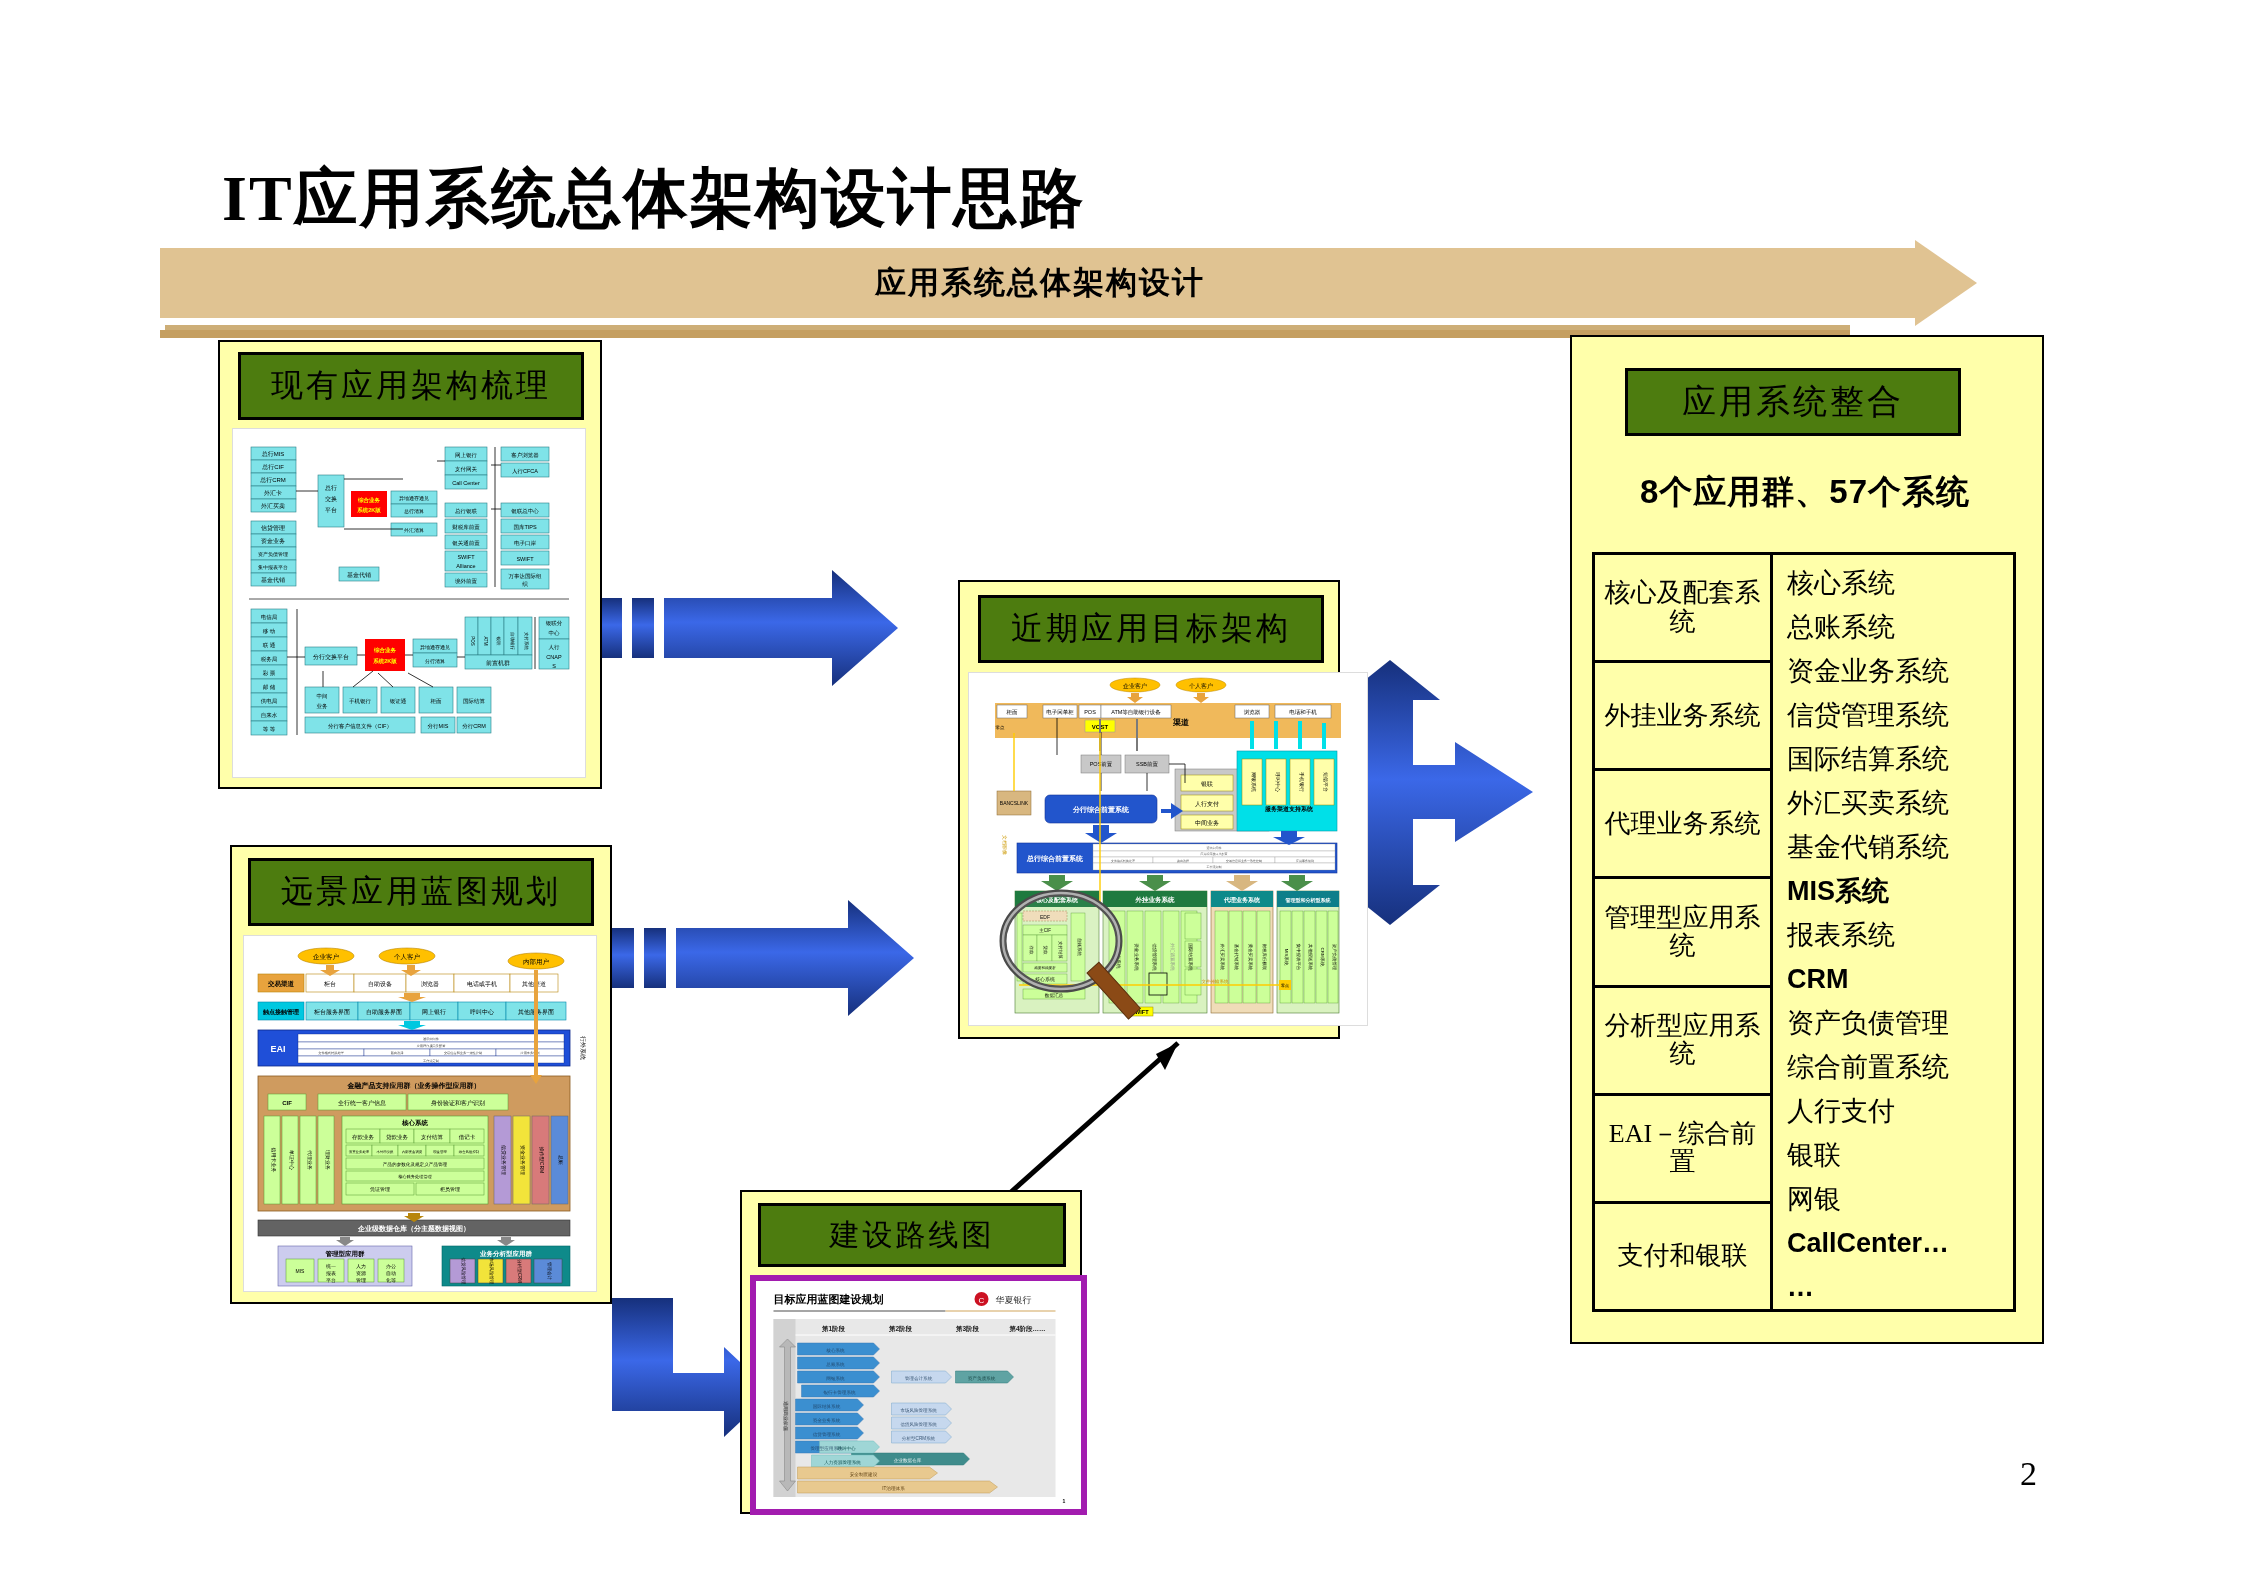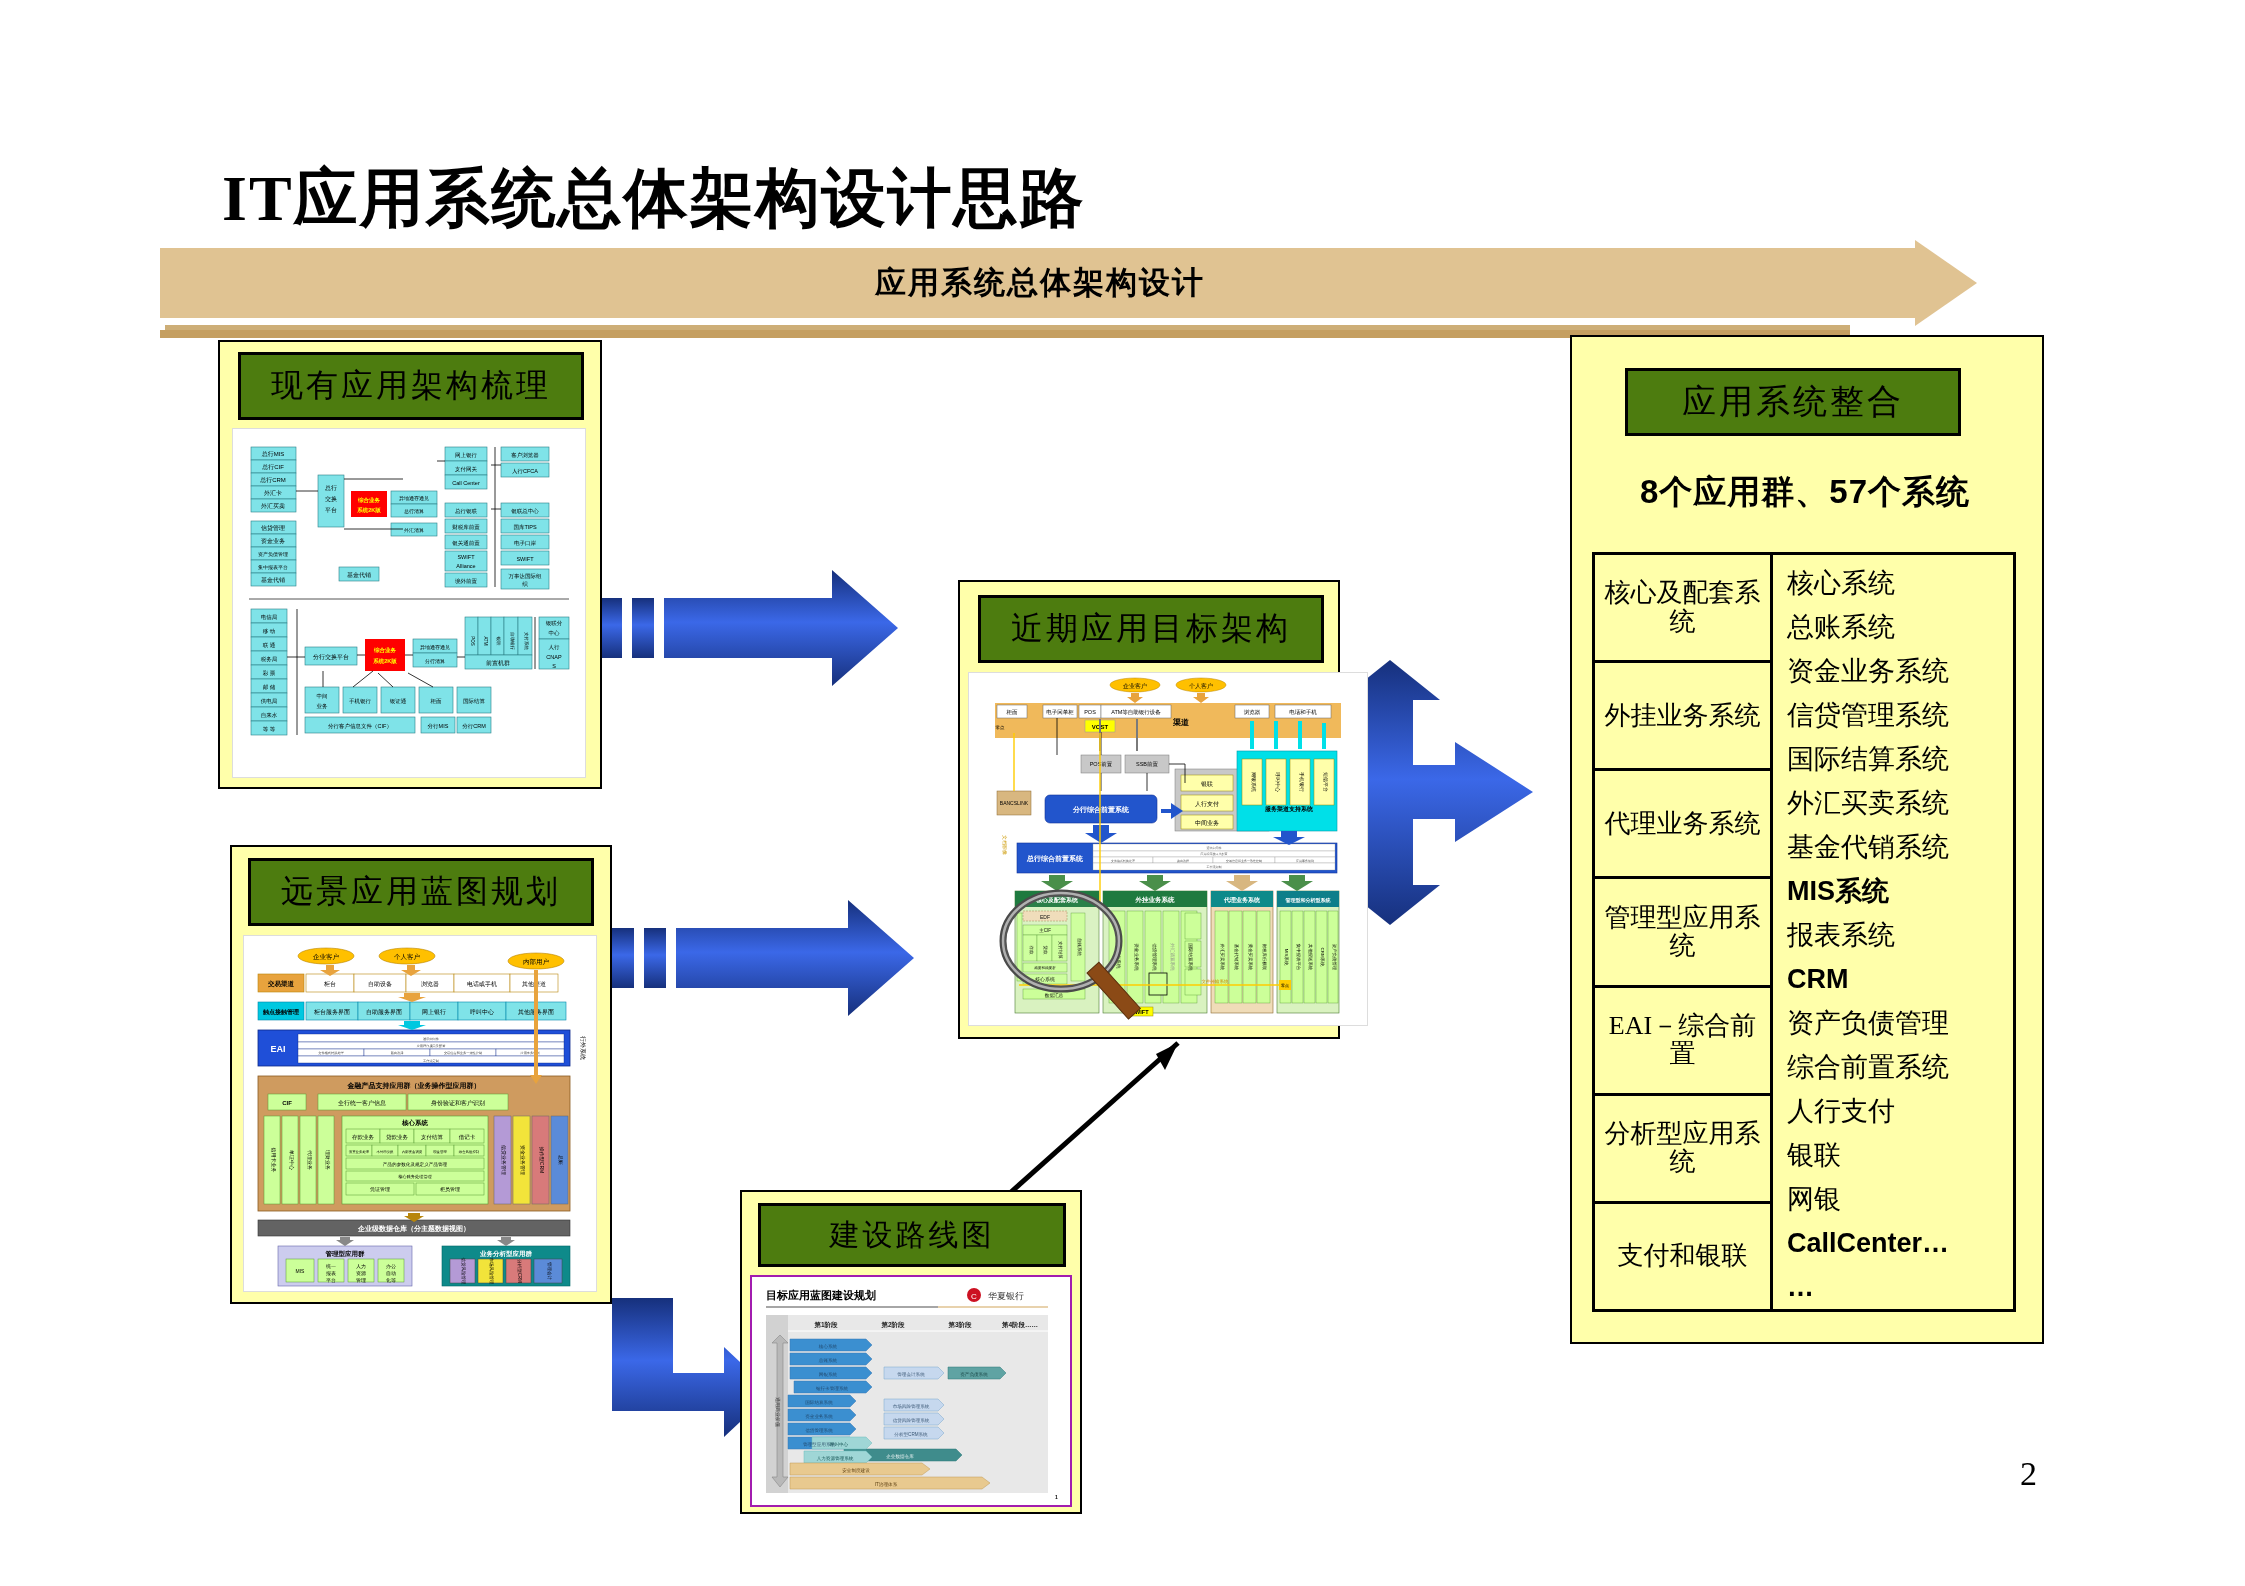--- a/index.html
+++ b/index.html
@@ -87,21 +87,21 @@
   #lb-thumb{position:absolute;left:243px;top:935px;width:352px;height:355px;background:#0f766e;border:1px solid #ddd;}
 
   
   #panel-mid{left:958px;top:580px;width:378px;height:455px;}
   #mid-title{left:978px;top:595px;width:340px;height:62px;font-size:32px;}
   #mid-thumb{position:absolute;left:968px;top:672px;width:358px;height:352px;background:#fff;border:1px solid #ddd;padding-left:40px;}
 
   
   #panel-rm{left:740px;top:1190px;width:338px;height:320px;}
   #rm-title{left:758px;top:1203px;width:302px;height:58px;font-size:30px;}
-  #rm-thumb{position:absolute;left:750px;top:1275px;width:318px;height:228px;background:#fff;border:2px solid #a21caf;}
+  #rm-thumb{position:absolute;left:750px;top:1275px;width:318px;height:228px;background:#fff;border:6px solid #a21caf;padding-left:7px;}
 
   
   .arrow-svg{position:absolute;}
 
   
   .mini{position:absolute;left:0;top:0;width:100%;height:100%;}
 
   .page-num{
     position:absolute;left:2020px;top:1455px;font-size:34px;color:#000;
     font-family:"Liberation Serif","DejaVu Serif",serif;
@@ -914,22 +914,22 @@
   <div class="ypanel" id="panel-right"></div>
   <div class="ptitle" id="right-title">应用系统整合</div>
   <div class="count-line">8个应用群、57个系统</div>
 
   <div class="itable">
     <div class="col-groups">
       <div class="grp">核心及配套系统</div>
       <div class="grp">外挂业务系统</div>
       <div class="grp">代理业务系统</div>
       <div class="grp">管理型应用系统</div>
+      <div class="grp">分析型应用系统</div>
       <div class="grp">EAI－综合前置</div>
-      <div class="grp">分析型应用系统</div>
       <div class="grp">支付和银联</div>
     </div>
     <div class="col-systems">
       <div class="sys">核心系统</div>
       <div class="sys">总账系统</div>
       <div class="sys">资金业务系统</div>
       <div class="sys">信贷管理系统</div>
       <div class="sys">国际结算系统</div>
       <div class="sys">外汇买卖系统</div>
       <div class="sys">基金代销系统</div>

